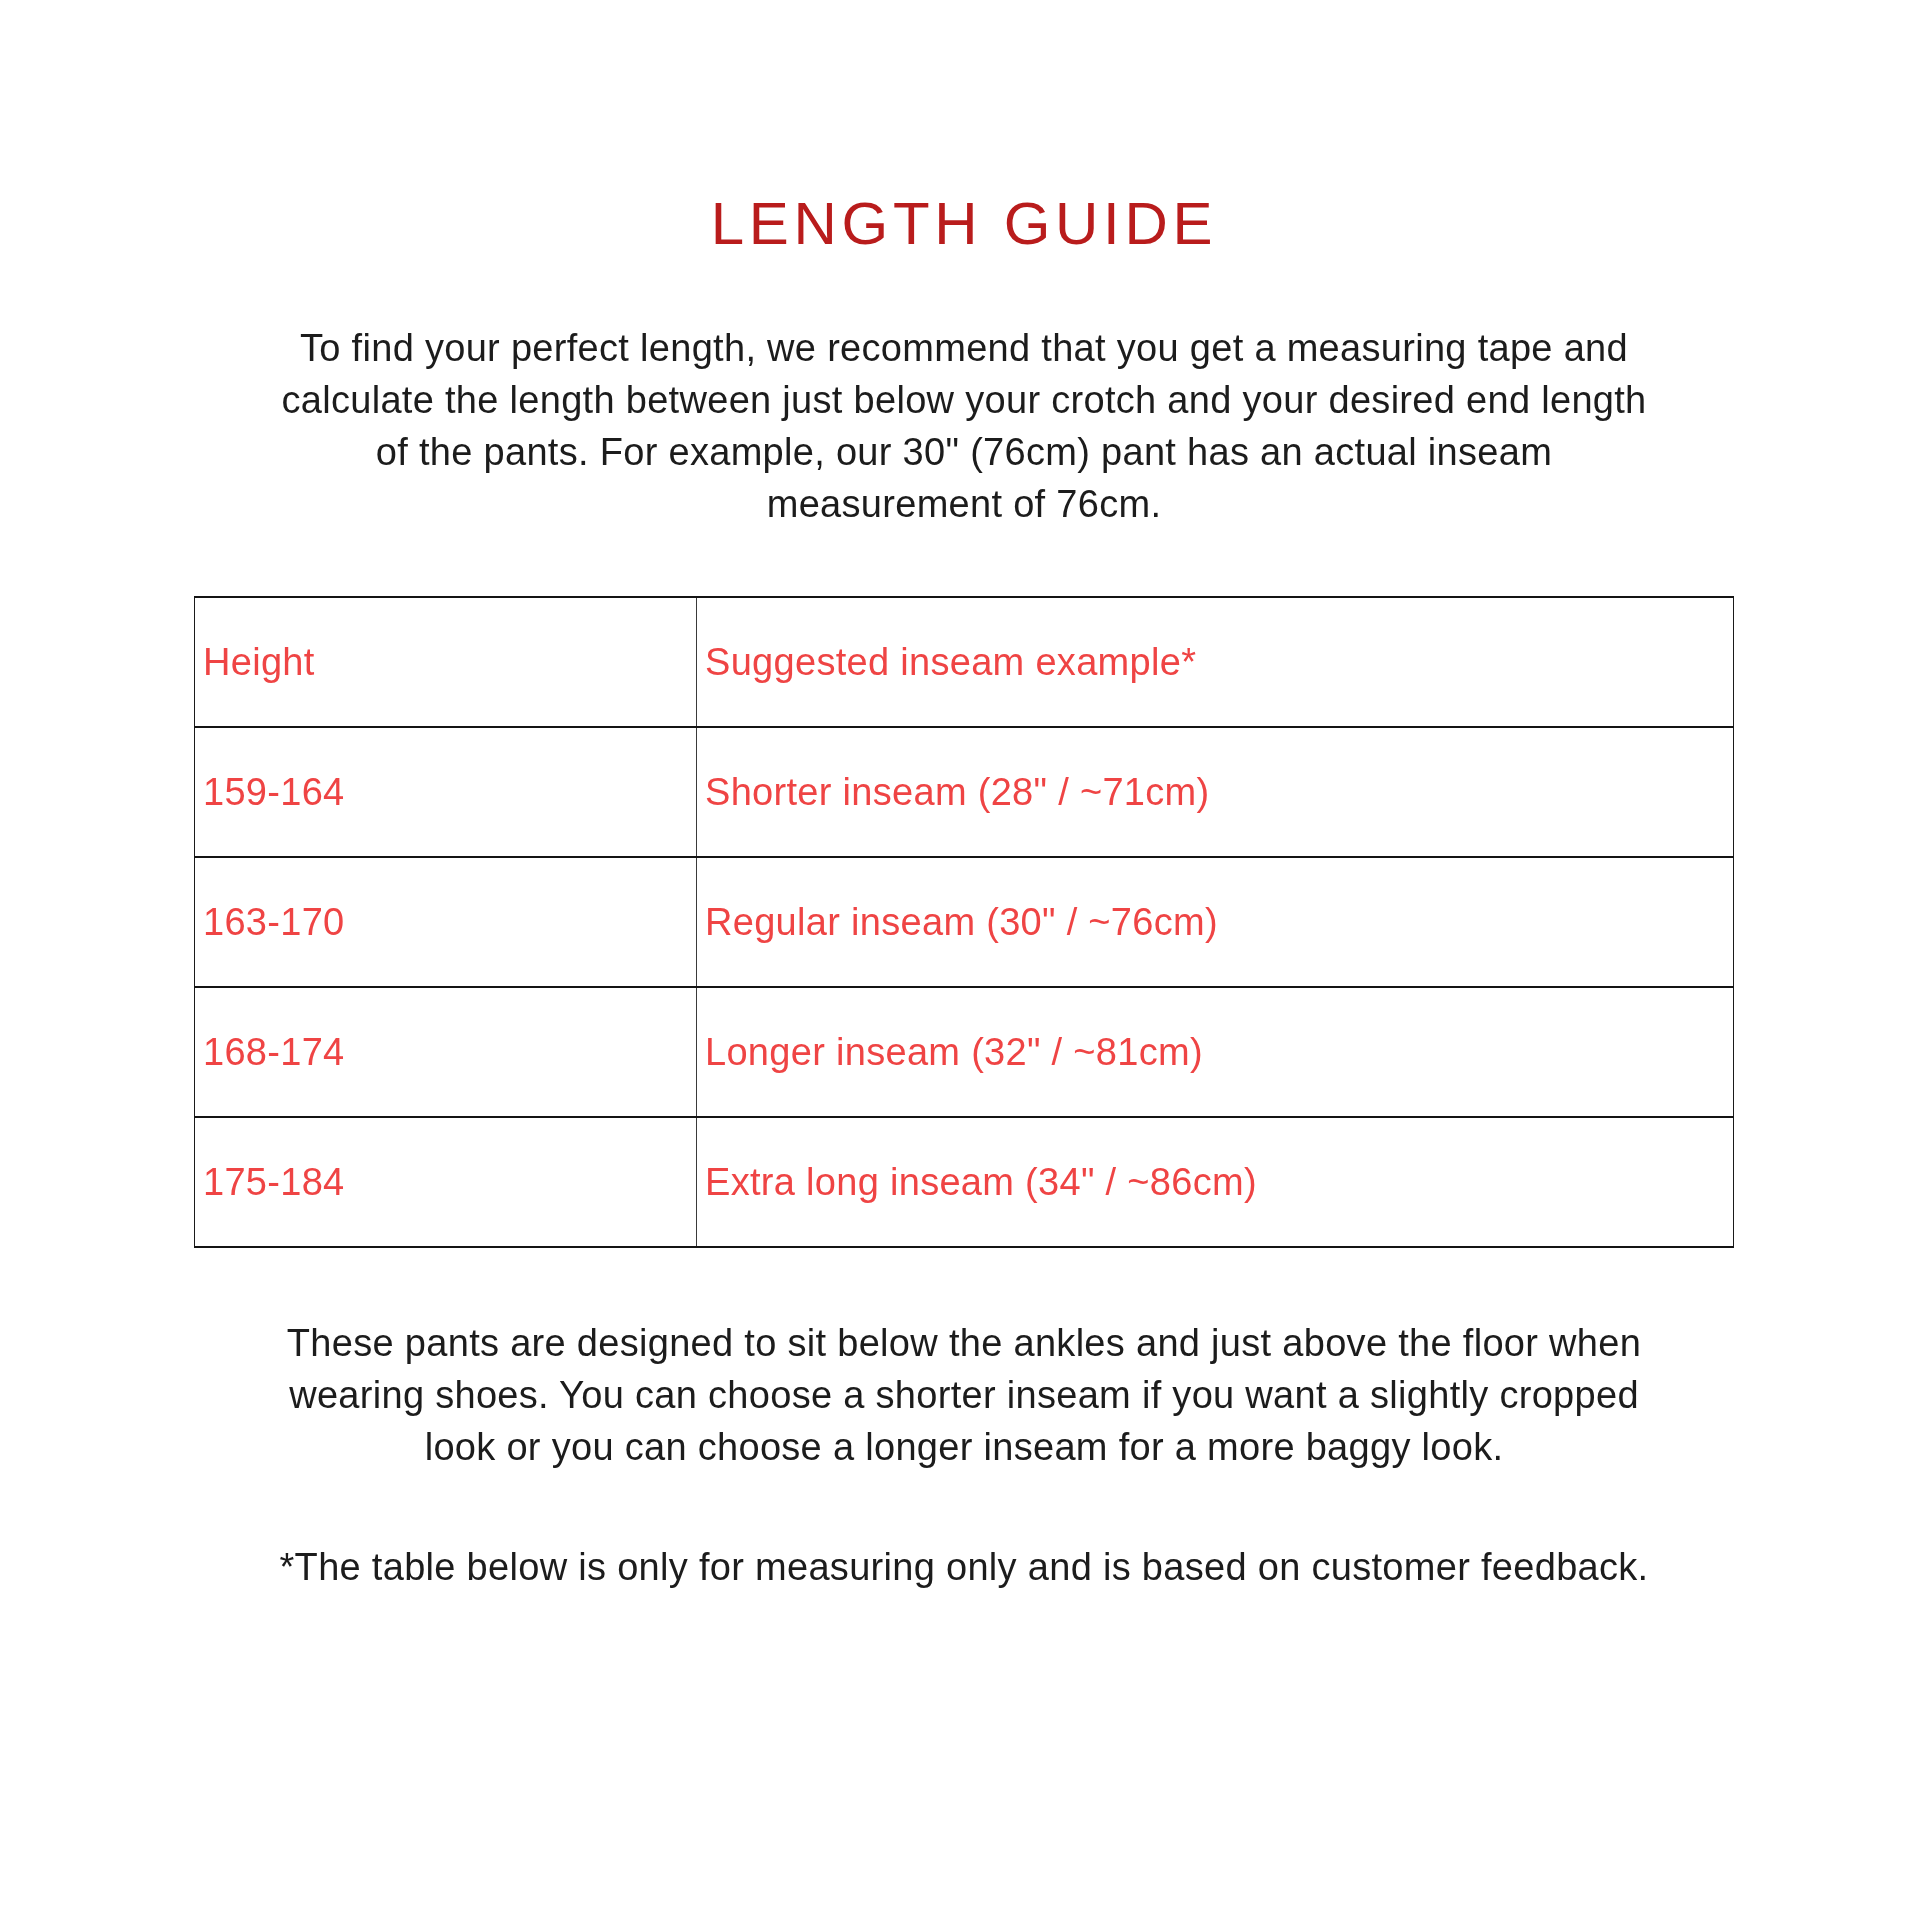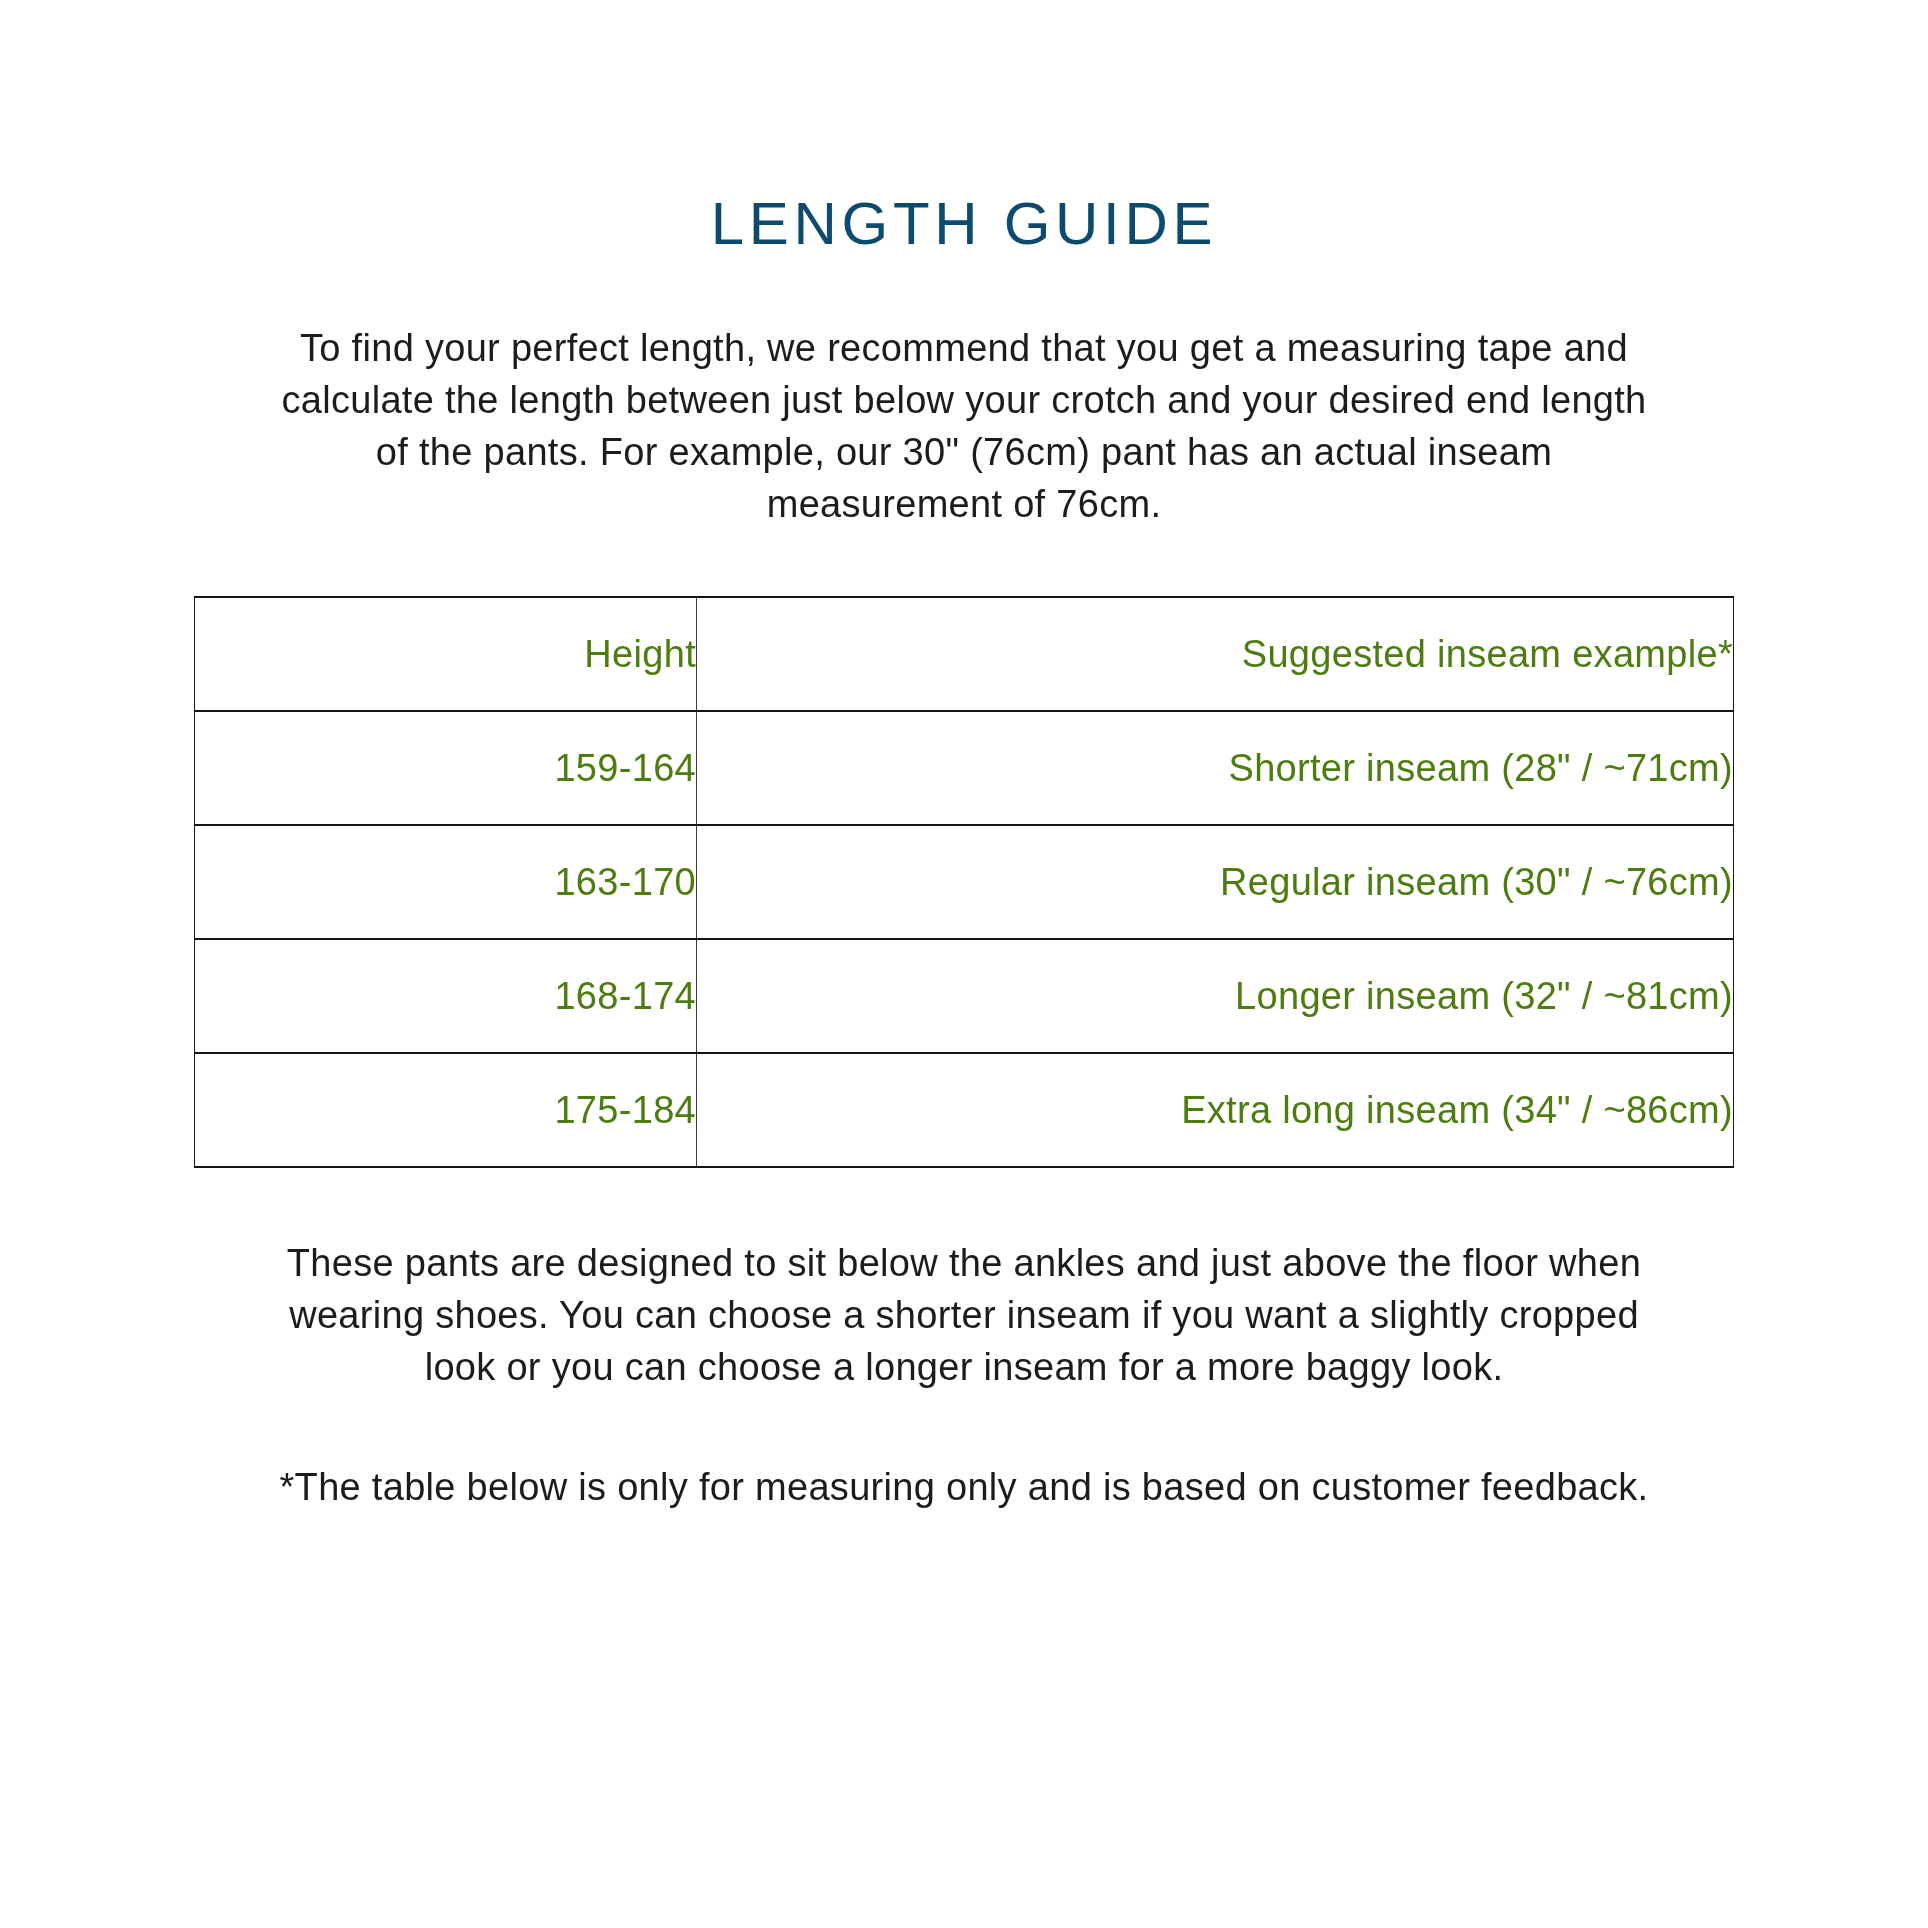--- a/index.html
+++ b/index.html
@@ -23,21 +23,21 @@
   .content {
     width: 1601px;
     margin: 0 auto;
     text-align: center;
   }
   .title {
     font-size: 60px;
     line-height: 60px;
     font-weight: 400;
     letter-spacing: 4.7px;
-    color: #0c4a6e;
+    color: #b91c1c;
     margin: 0;
   }
   .para {
     font-size: 38px;
     line-height: 52px;
     letter-spacing: 0.3px;
     white-space: pre-line;
     margin: 12px;
     color: #1c1c1c;
   }
@@ -52,25 +52,25 @@
     border-bottom: 2.8px solid #141414;
     border-left: 1.9px solid #1a1a1a;
     border-right: 1.9px solid #1a1a1a;
     table-layout: fixed;
   }
   table.length-table td, table.length-table th {
     height: 112px;
     font-size: 38px;
     font-weight: 400;
     letter-spacing: 0.3px;
-    text-align: right;
+    text-align: left;
     vertical-align: middle;
     border-top: 2.8px solid #141414;
-    padding: 0;
-    color: #4d7c0f;
+    padding: 8px;
+    color: #ef4444;
   }
   table.length-table tr:first-child td,
   table.length-table tr:first-child th {
     border-top: none;
   }
   table.length-table td:first-child,
   table.length-table th:first-child {
     border-right: 1.9px solid #3a3a3a;
   }
   .col-height { width: 502px; }

